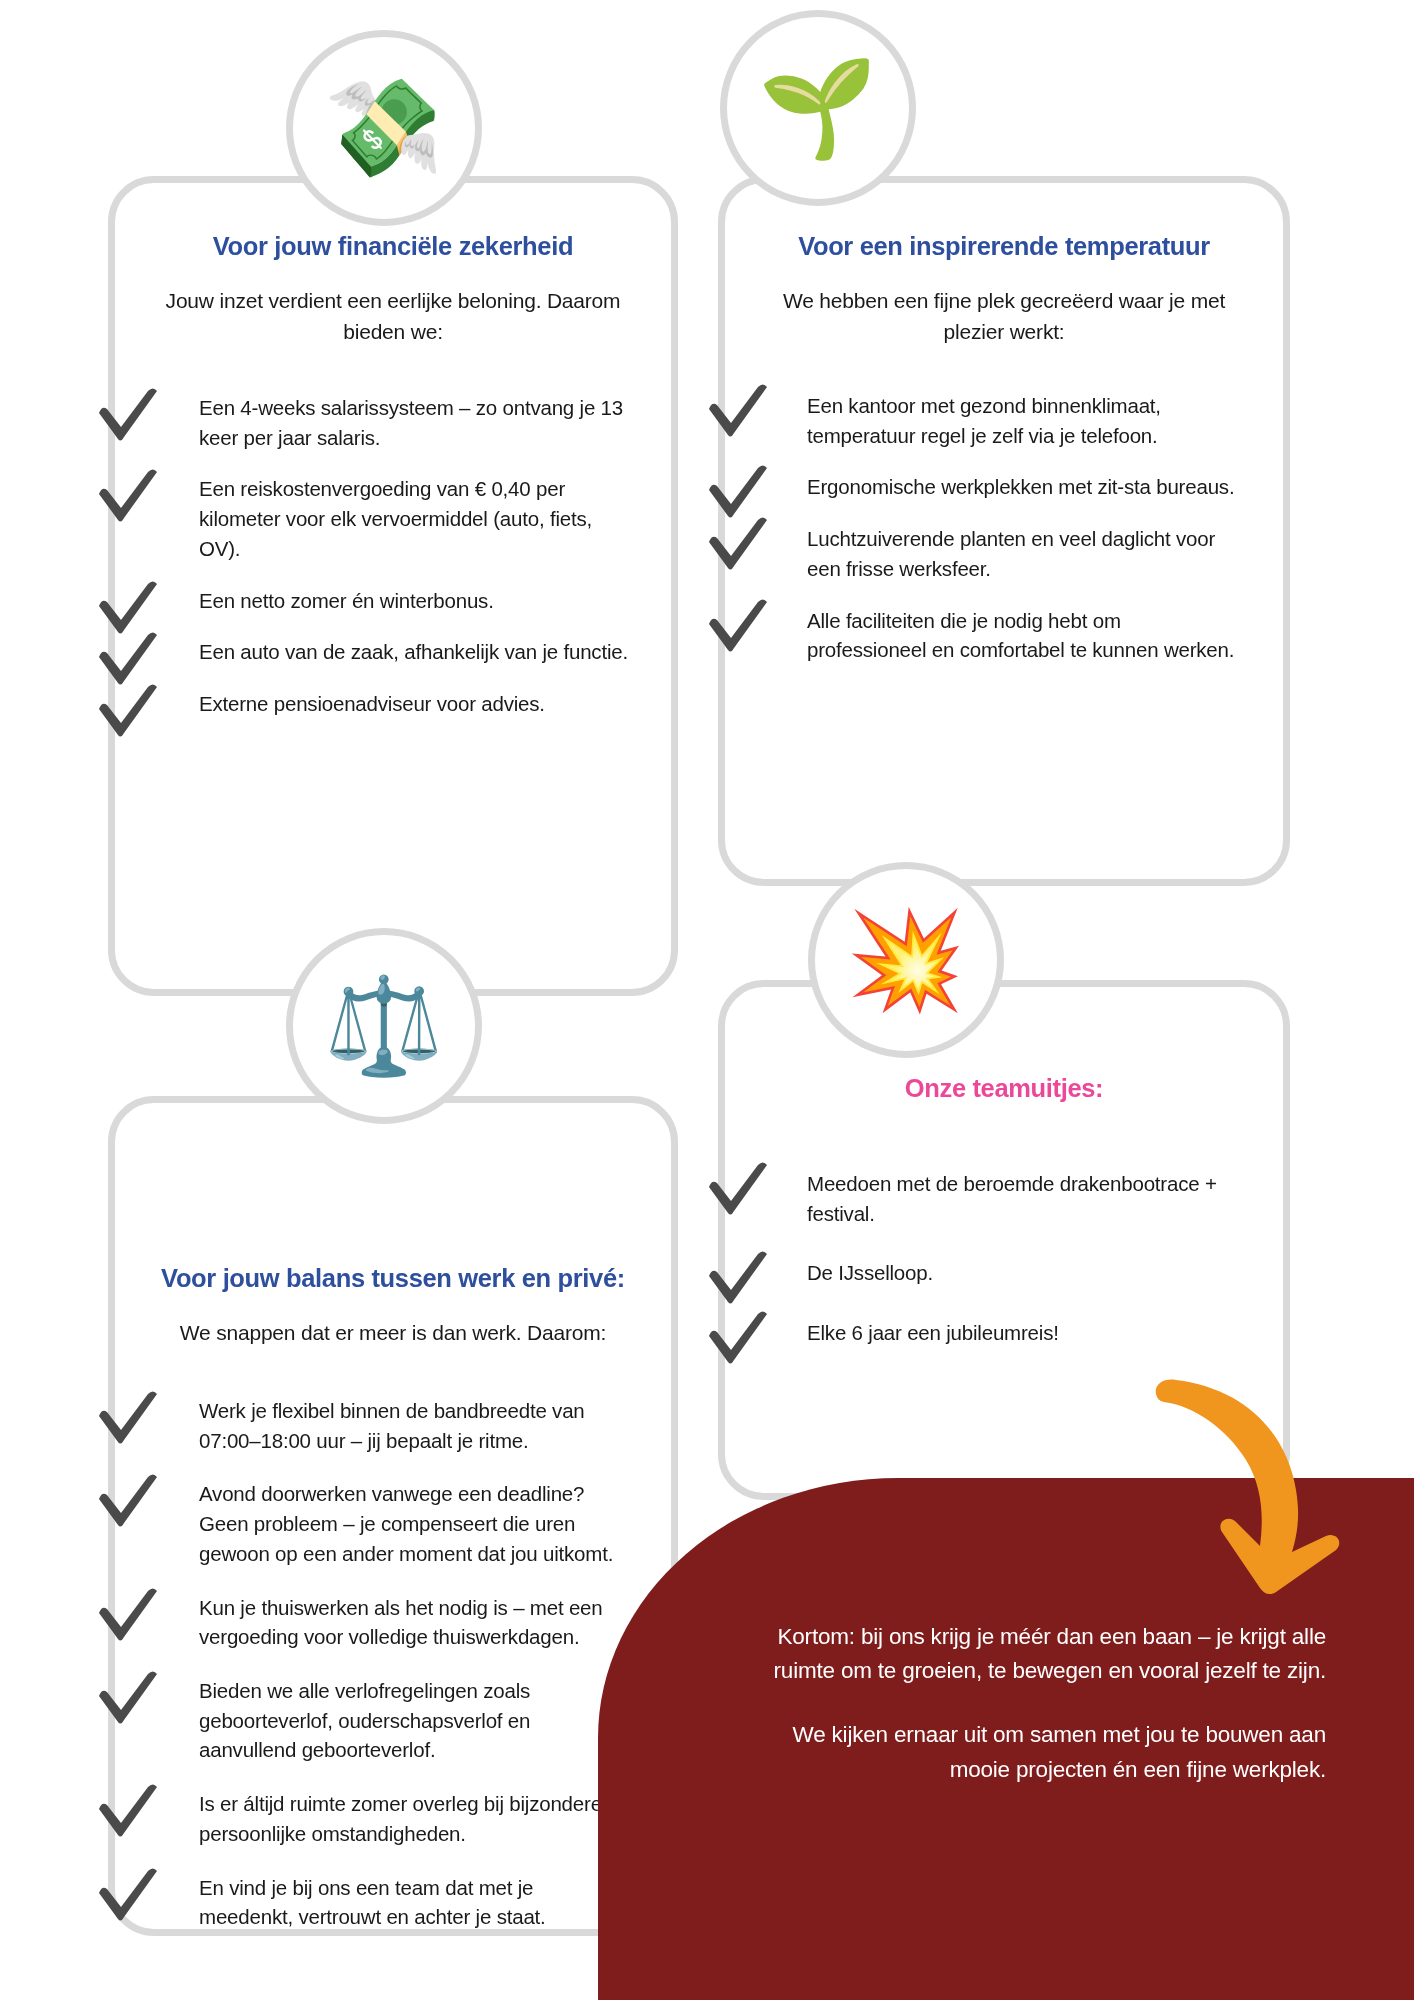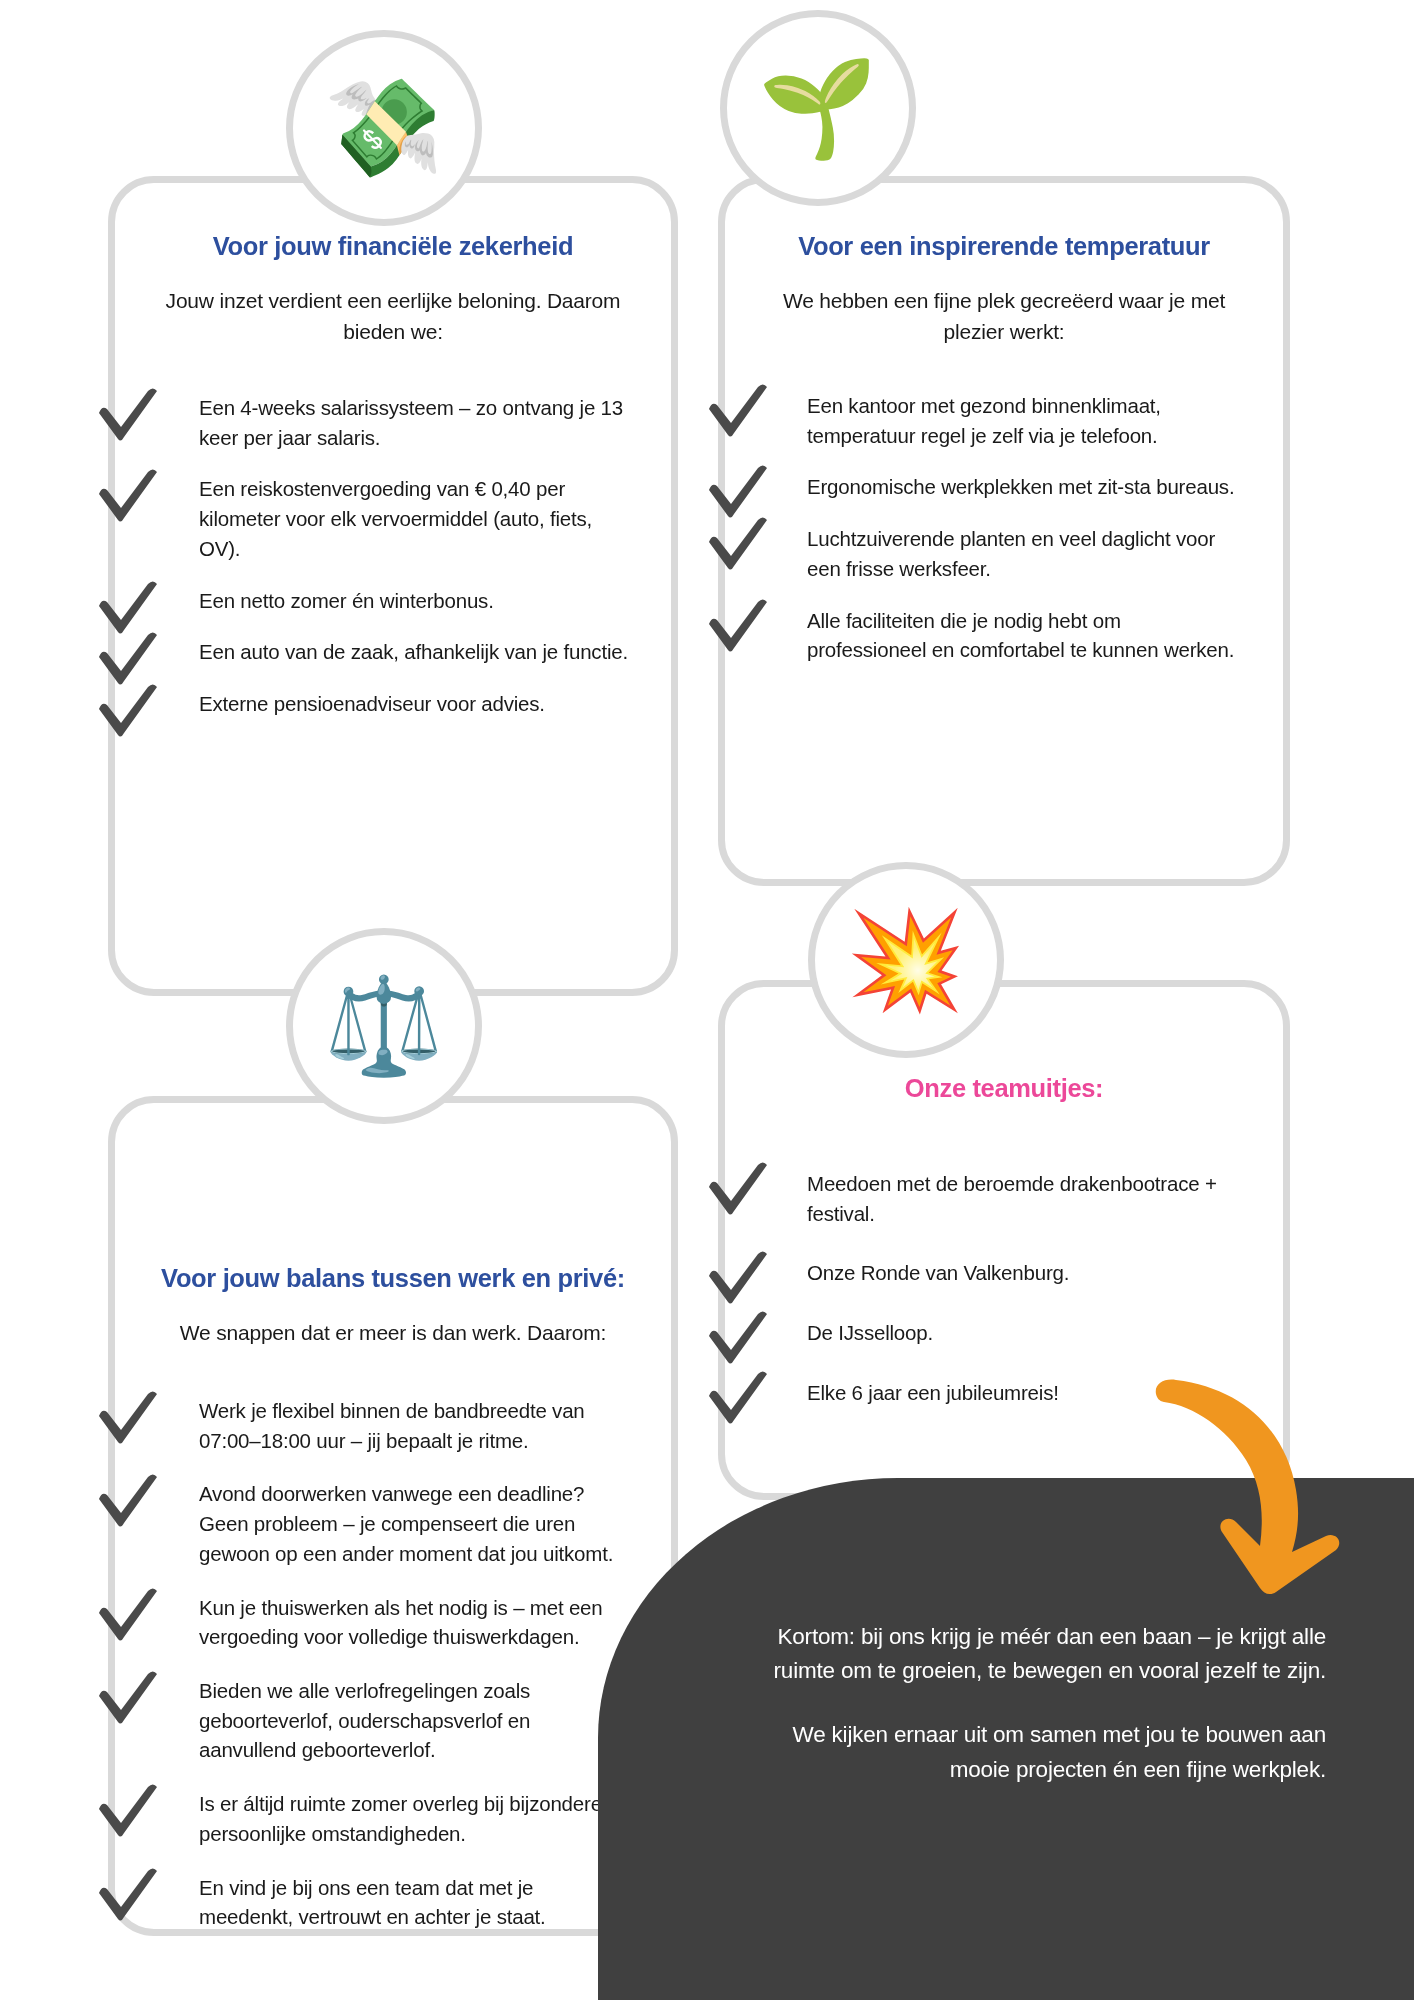--- a/index.html
+++ b/index.html
@@ -344,48 +344,40 @@
               </svg>
           </span>
           <span class="check-text">Meedoen met de beroemde drakenbootrace + festival.</span>
         </li>
         <li class="check-item">
           <span class="check-mark">
             <svg viewBox="0 0 74 74">
                 <path d="M8 32 L27 58 Q30 62 33 56 L66 10 Q62 5 57 10 L30 46 L16 28 Q11 24 8 32 Z" fill="#4a4a4a"></path>
               </svg>
           </span>
-          <span class="check-text">Onze Ronde van Valkenburg.</span>
-        </li>
-        <li class="check-item">
-          <span class="check-mark">
-            <svg viewBox="0 0 74 74">
-                <path d="M8 32 L27 58 Q30 62 33 56 L66 10 Q62 5 57 10 L30 46 L16 28 Q11 24 8 32 Z" fill="#4a4a4a"></path>
-              </svg>
-          </span>
           <span class="check-text">De IJsselloop.</span>
         </li>
         <li class="check-item">
           <span class="check-mark">
             <svg viewBox="0 0 74 74">
                 <path d="M8 32 L27 58 Q30 62 33 56 L66 10 Q62 5 57 10 L30 46 L16 28 Q11 24 8 32 Z" fill="#4a4a4a"></path>
               </svg>
           </span>
           <span class="check-text">Elke 6 jaar een jubileumreis!</span>
         </li>
       </ul>
     </div>
   </div>
 
   <div class="medallion" id="medallion-money" style="border-color: rgb(217, 217, 217);">💸</div>
   <div class="medallion" id="medallion-plant" style="border-color: rgb(217, 217, 217);">🌱</div>
   <div class="medallion" id="medallion-scale" style="border-color: rgb(217, 217, 217);">⚖️</div>
   <div class="medallion" id="medallion-boom" style="border-color: rgb(217, 217, 217);">💥</div>
 
-  <div id="footer-panel" style="background: #404040;">
+  <div id="footer-panel" style="background: #7f1d1d;">
     <div id="footer-text">
       <p>Kortom: bij ons krijg je méér dan een baan – je krijgt alle ruimte om te groeien, te bewegen en vooral jezelf te zijn.</p>
       <p>We kijken ernaar uit om samen met jou te bouwen aan mooie projecten én een fijne werkplek.</p>
     </div>
   </div>
 
   <div id="orange-arrow">
     <svg viewBox="0 0 260 240">
       <path d="M6 38
                C 4 28, 14 22, 26 24

